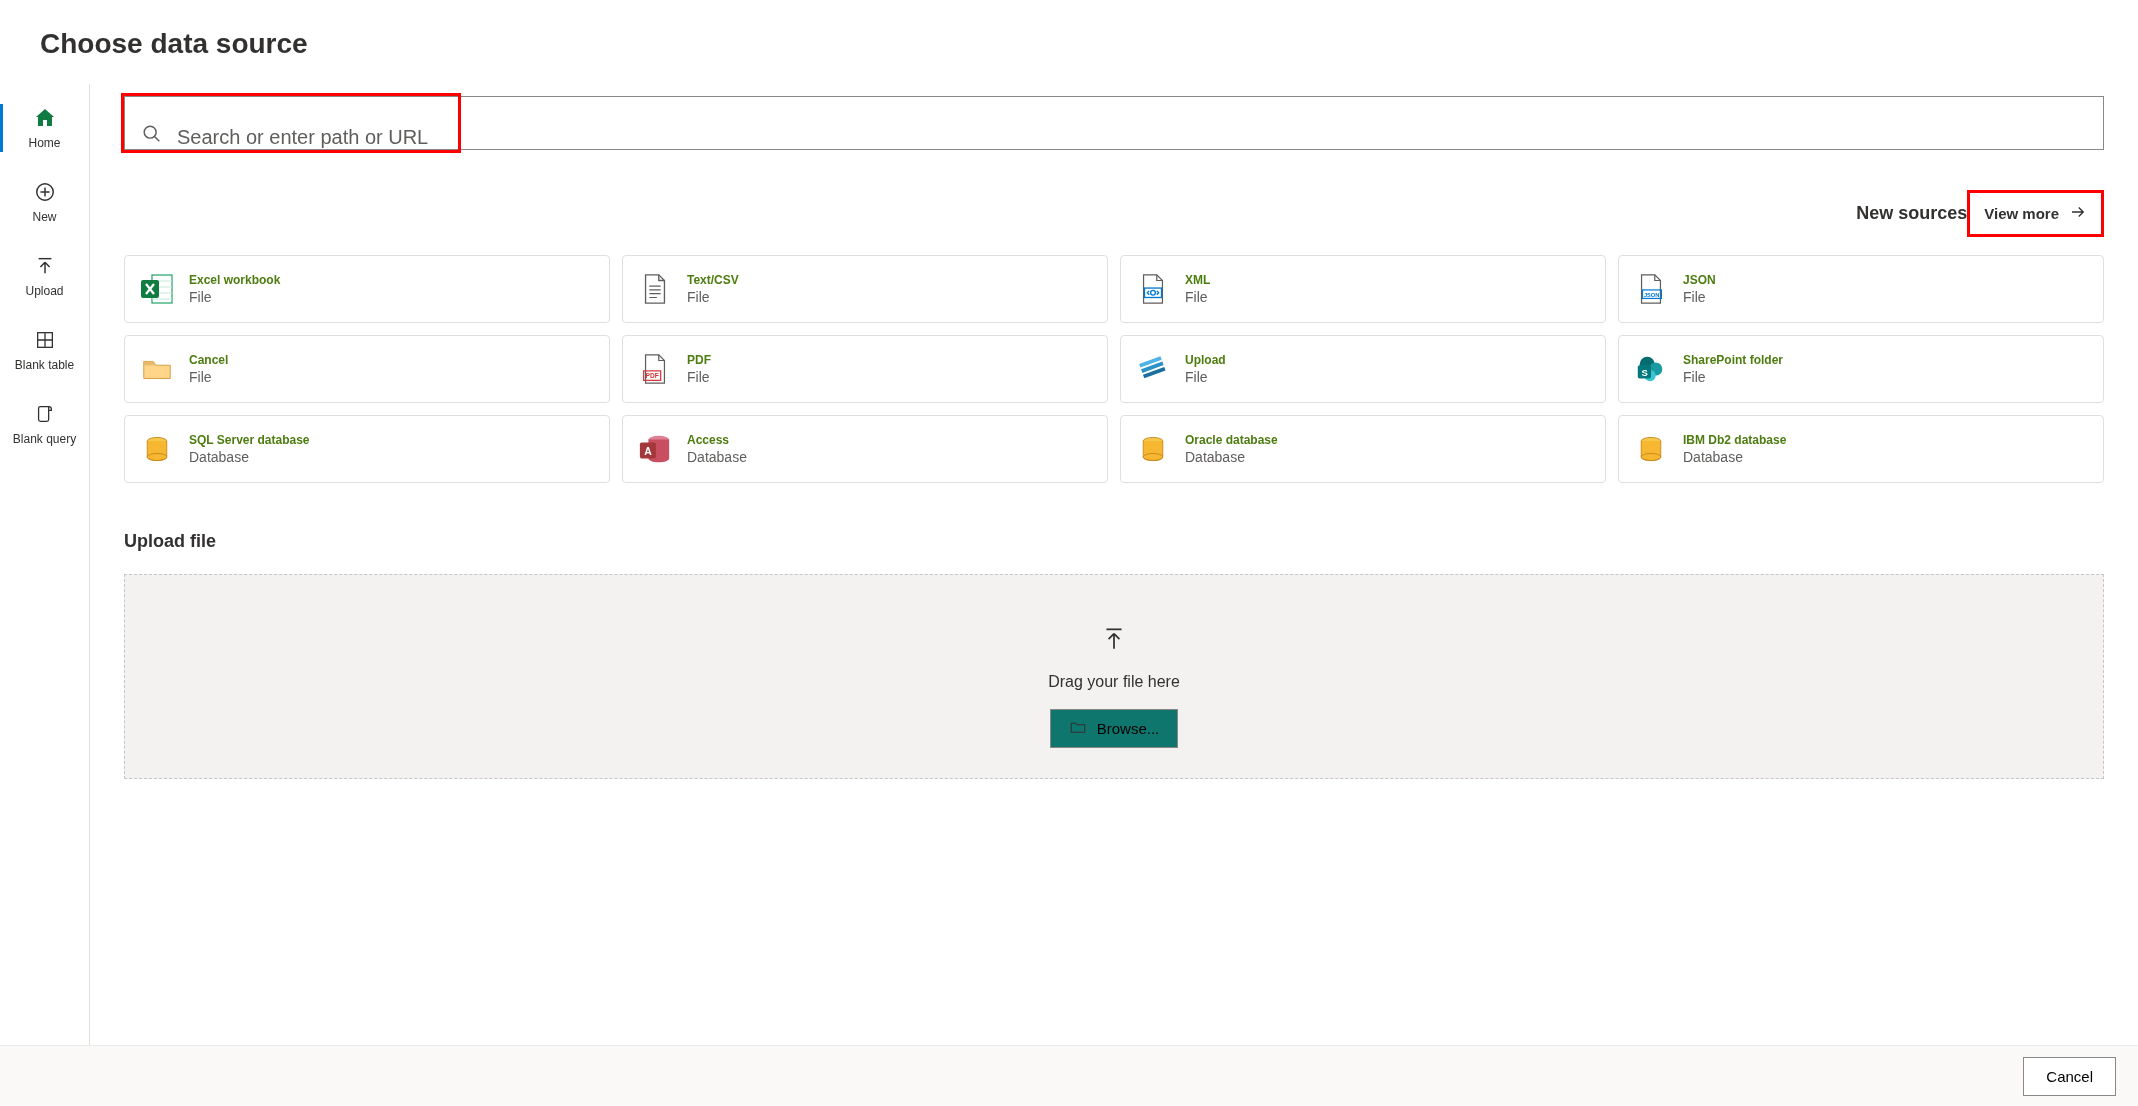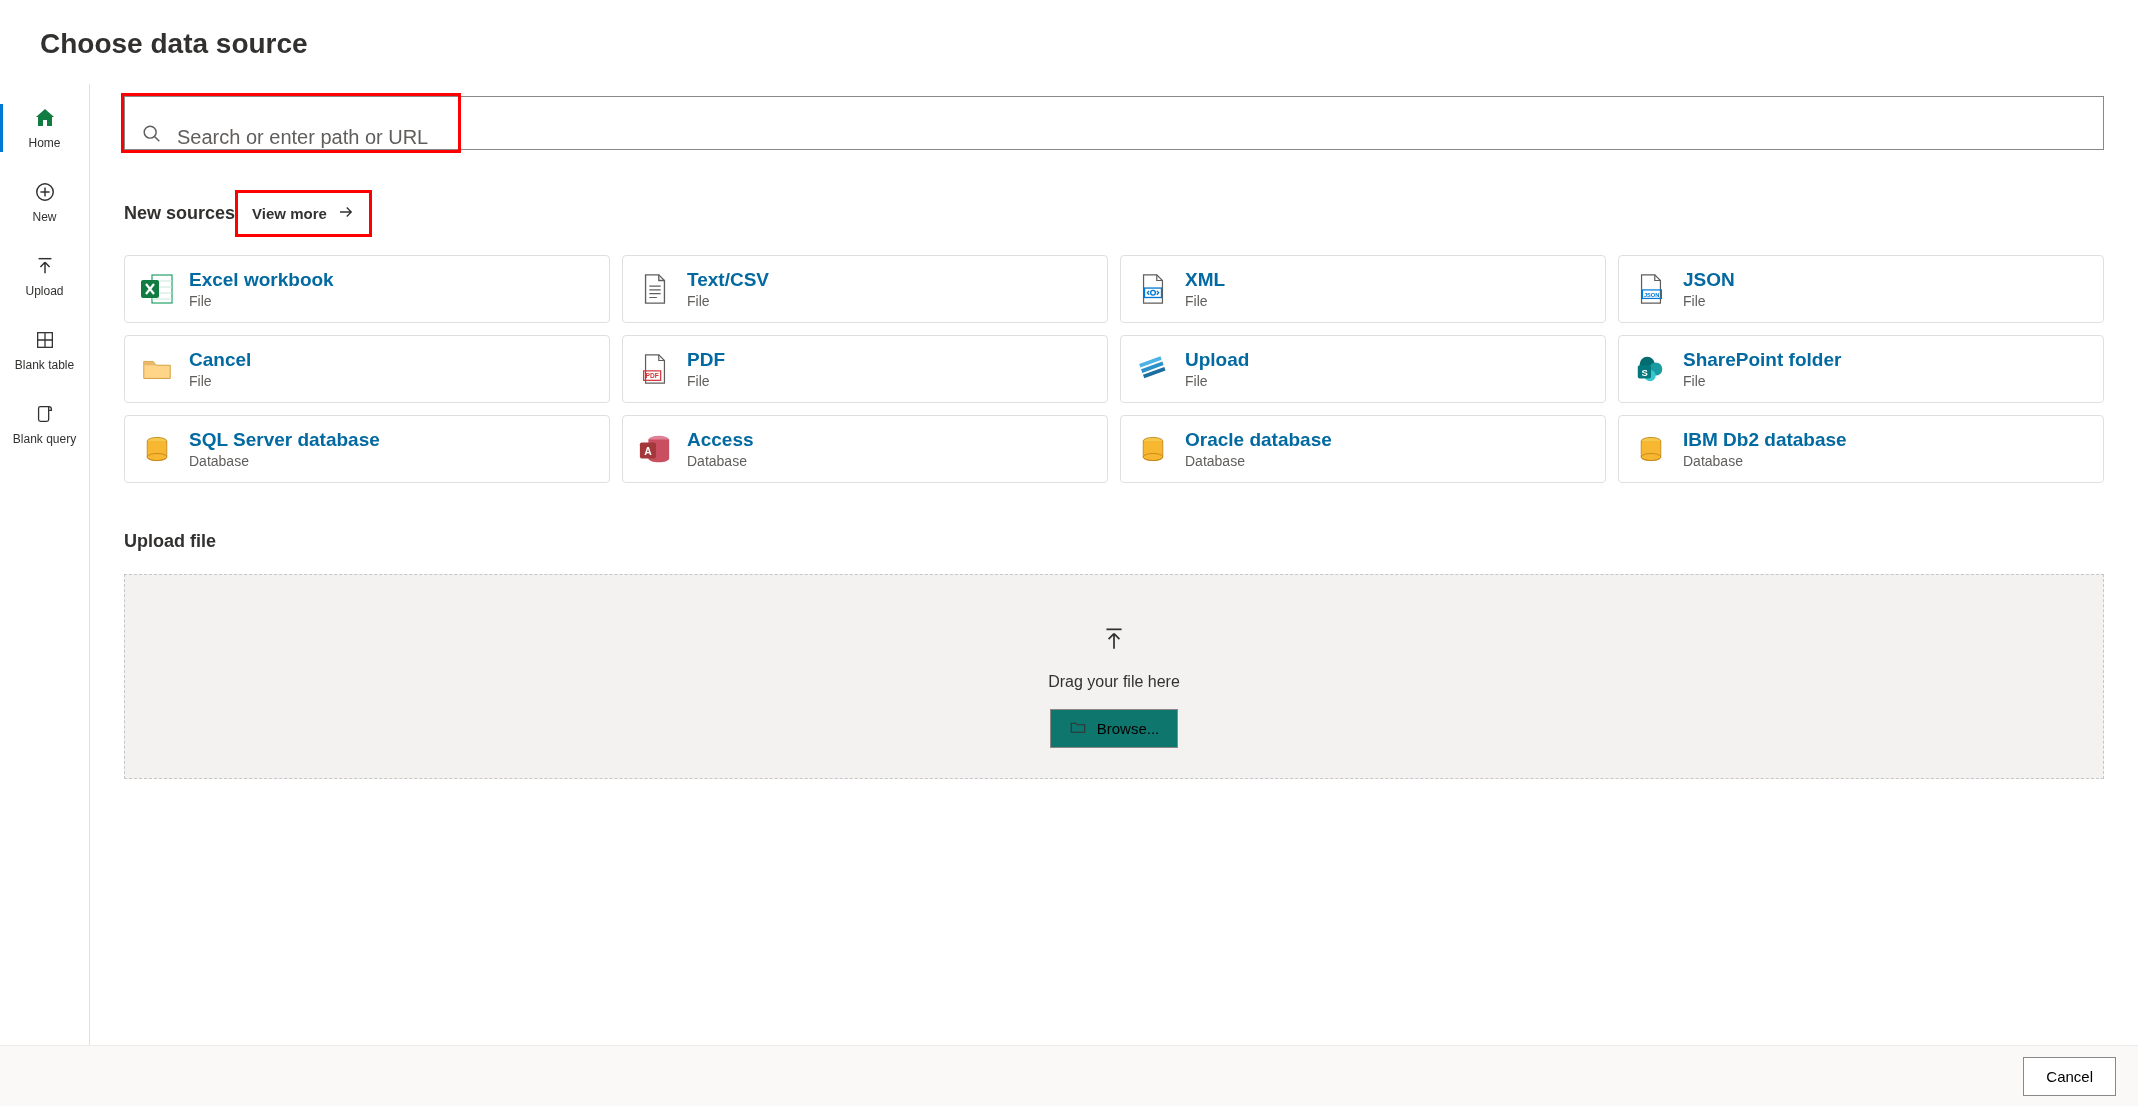--- a/index.html
+++ b/index.html
@@ -58,24 +58,25 @@
   .search-row .highlight-frame {
     border:3px solid #ff0000;
     position:absolute;
     left:-3px; top:-3px;
     height:60px;
     width:340px;
     pointer-events:none;
   }
   .section-head {
     display:flex;
-    justify-content:flex-start;
+    justify-content:flex-end;
     align-items:center;
     margin-top:40px;
     margin-bottom:18px;
+    margin-left:20px;
   }
   .section-title { font-size:18px; font-weight:600; }
   .view-more {
     display:flex;
     align-items:center;
     gap:10px;
     font-size:15px;
     font-weight:600;
     cursor:pointer;
     padding:10px 14px;
@@ -90,21 +91,21 @@
     border:1px solid #e1dfdd;
     border-radius:4px;
     display:flex;
     align-items:center;
     gap:14px;
     padding:10px 14px;
     cursor:pointer;
     min-height:68px;
   }
   .card-icon { width:36px; height:36px; display:flex; align-items:center; justify-content:center; flex-shrink:0; }
-  .card-title { font-size:19px; font-weight:600; color:#0369a1; }
+  .card-title { font-size:12px; font-weight:600; color:#4d7c0f; }
   .card-sub { font-size:14px; color:#605e5c; margin-top:2px; }
   .upload-title { font-size:18px; font-weight:600; margin-top:48px; margin-bottom:22px; }
   .dropzone {
     border:1px dashed #c8c6c4;
     background:#f3f2f1;
     display:flex;
     flex-direction:column;
     align-items:center;
     padding:50px 0 30px 0;
     gap:18px;

